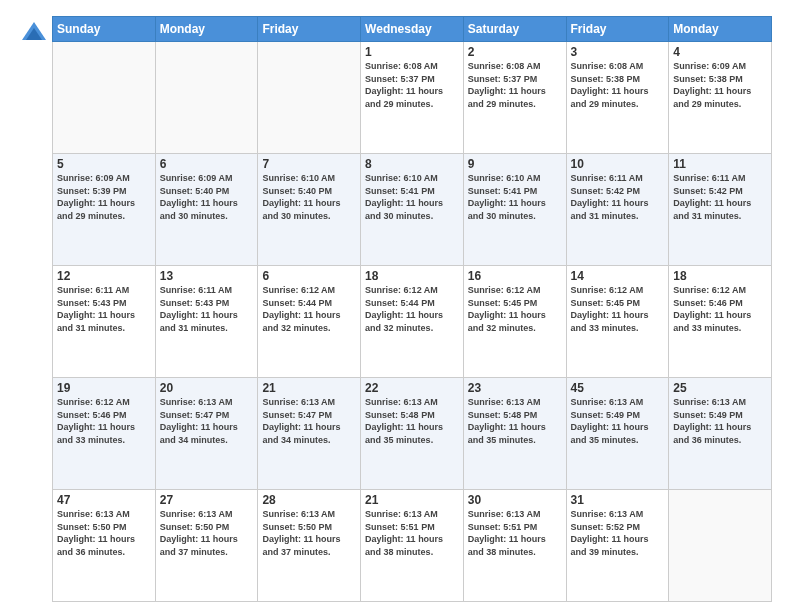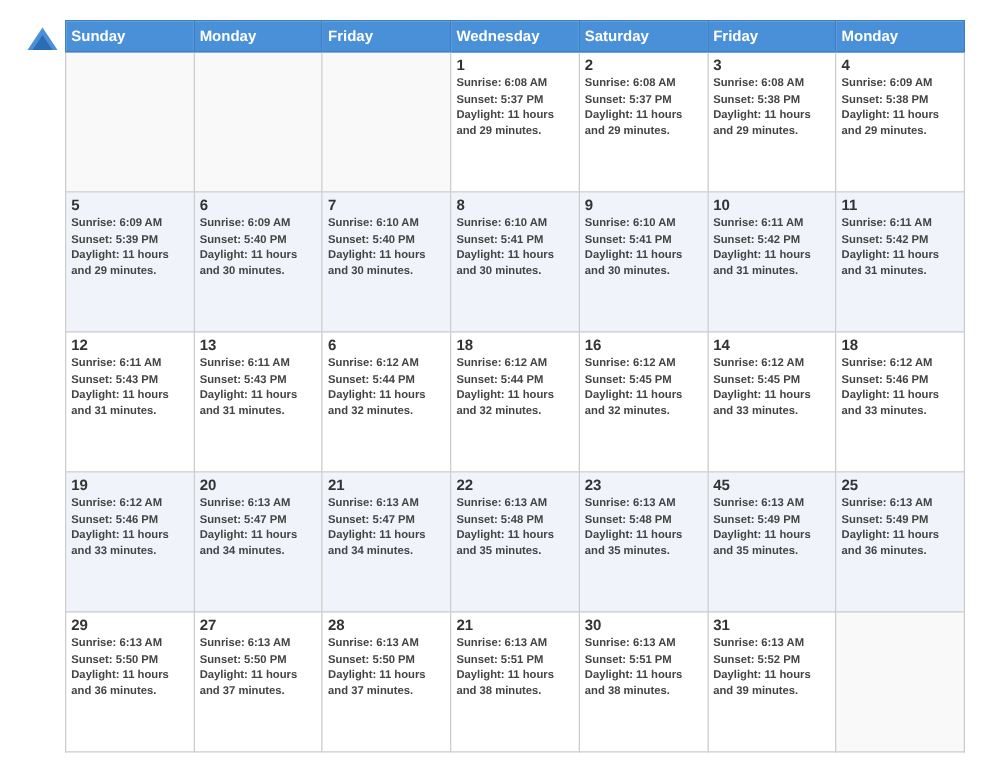--- a/index.html
+++ b/index.html
@@ -320,21 +320,21 @@
           <td>
             <span class="day-num">25</span>
             <div class="day-info" style="white-space: pre-line;">Sunrise: 6:13 AM
 Sunset: 5:49 PM
 Daylight: 11 hours
 and 36 minutes.</div>
           </td>
         </tr>
         <tr>
           <td>
-            <span class="day-num">29</span>
+            <span class="day-num">47</span>
             <div class="day-info" style="white-space: pre-line;">Sunrise: 6:13 AM
 Sunset: 5:50 PM
 Daylight: 11 hours
 and 36 minutes.</div>
           </td>
           <td>
             <span class="day-num">27</span>
             <div class="day-info" style="white-space: pre-line;">Sunrise: 6:13 AM
 Sunset: 5:50 PM
 Daylight: 11 hours

